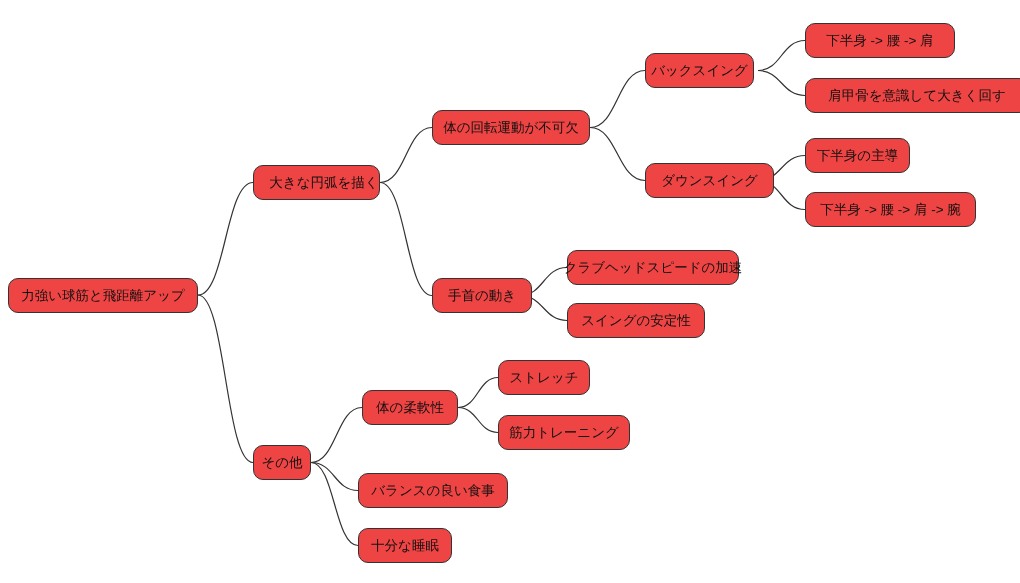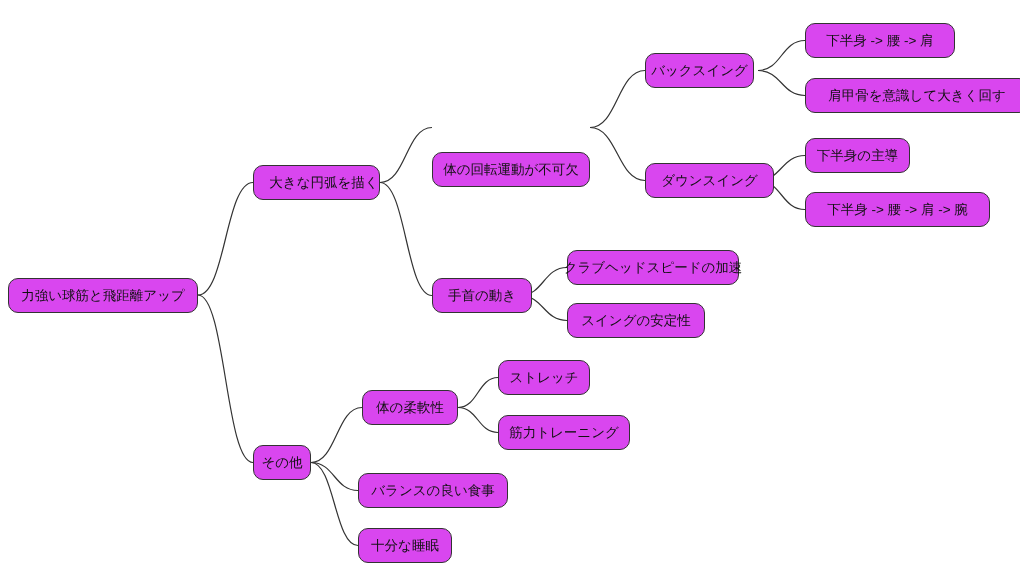--- a/index.html
+++ b/index.html
@@ -9,21 +9,21 @@
     background:#ffffff;
     font-family:"Liberation Sans","DejaVu Sans",sans-serif;
     overflow:hidden;
   }
   .edges{position:absolute;left:0;top:0;width:1020px;height:583px;}
   .edge{fill:none;stroke:#333333;stroke-width:1.2px;}
   .node{
     position:absolute;
     box-sizing:border-box;
     height:35px;
-    background:#d946ef;
+    background:#ef4444;
     border:1.5px solid #333333;
     border-radius:10px;
     display:flex;
     align-items:center;
     justify-content:center;
     font-size:13.5px;
     color:#111111;
     white-space:nowrap;
     line-height:1;
   }
@@ -52,35 +52,35 @@
     <path class="edge" d="M458,407.5 C478,407.5 478,377.5 498,377.5"></path>
     <path class="edge" d="M458,407.5 C478,407.5 478,432.5 498,432.5"></path>
   </svg>
 
   <div class="node" style="left:8px;top:278px;width:190px;">力強い球筋と飛距離アップ</div>
 
   <div class="node" style="left:253px;top:165px;width:127px;padding-left:15px;">大きな円弧を描く</div>
 
   <div class="node" style="left:253px;top:445px;width:58px;">その他</div>
 
-  <div class="node" style="left:432px;top:110px;width:158px;margin-top:42px;">体の回転運動が不可欠</div>
+  <div class="node" style="left:432px;top:110px;width:158px;">体の回転運動が不可欠</div>
 
   <div class="node" style="left:432px;top:278px;width:100px;">手首の動き</div>
 
   <div class="node" style="left:645px;top:53px;width:109px;">バックスイング</div>
 
   <div class="node" style="left:645px;top:163px;width:129px;">ダウンスイング</div>
 
   <div class="node" style="left:805px;top:23px;width:150px;">下半身 -&gt; 腰 -&gt; 肩</div>
 
   <div class="node" style="left:805px;top:78px;width:224px;">肩甲骨を意識して大きく回す</div>
 
   <div class="node" style="left:805px;top:138px;width:105px;">下半身の主導</div>
 
-  <div class="node" style="left:805px;top:192px;width:185px;">下半身 -&gt; 腰 -&gt; 肩 -&gt; 腕</div>
+  <div class="node" style="left:805px;top:192px;width:171px;">下半身 -&gt; 腰 -&gt; 肩 -&gt; 腕</div>
 
   <div class="node" style="left:567px;top:250px;width:172px;">クラブヘッドスピードの加速</div>
 
   <div class="node" style="left:567px;top:303px;width:138px;">スイングの安定性</div>
 
   <div class="node" style="left:362px;top:390px;width:96px;">体の柔軟性</div>
 
   <div class="node" style="left:498px;top:360px;width:92px;">ストレッチ</div>
 
   <div class="node" style="left:498px;top:415px;width:132px;">筋力トレーニング</div>

